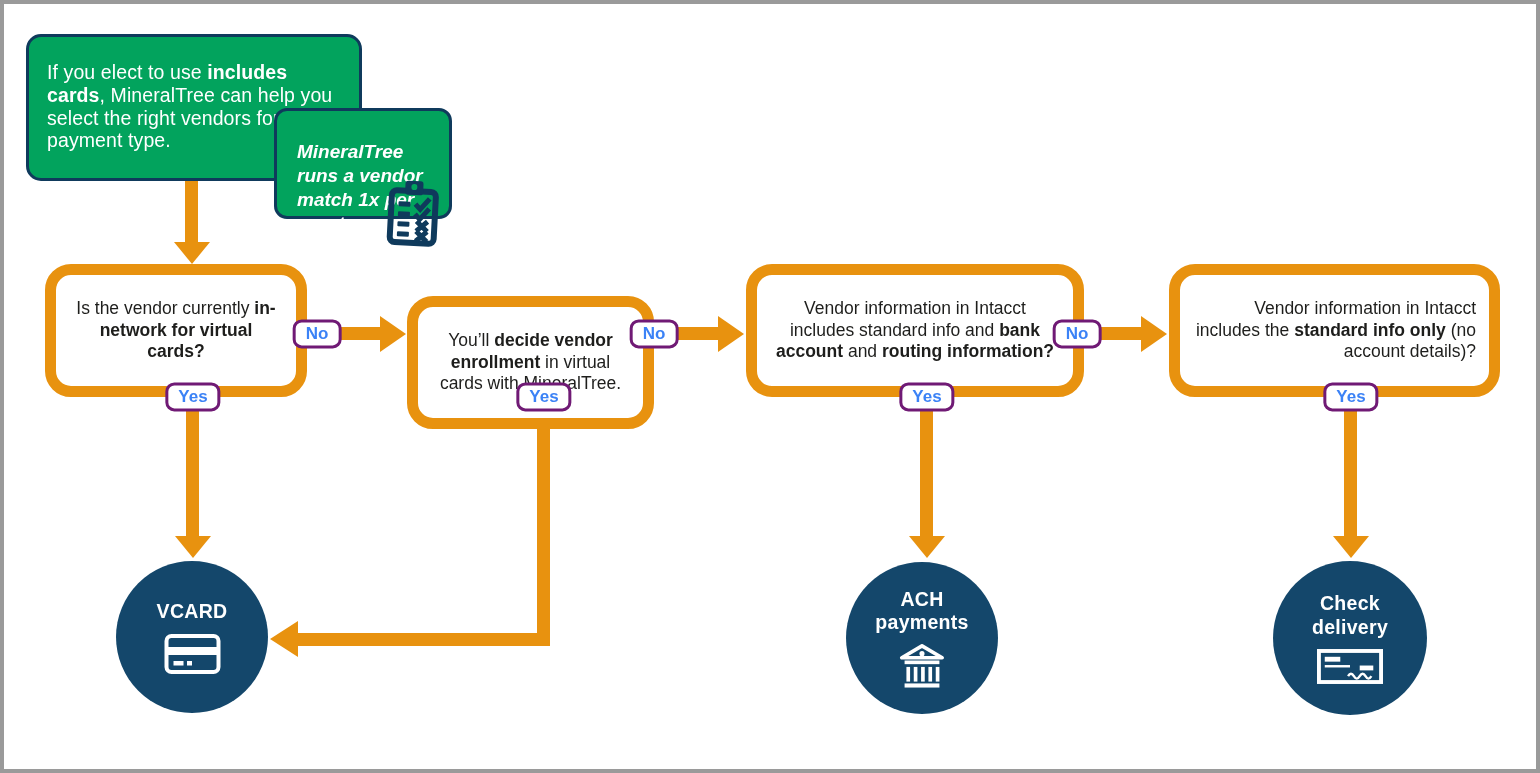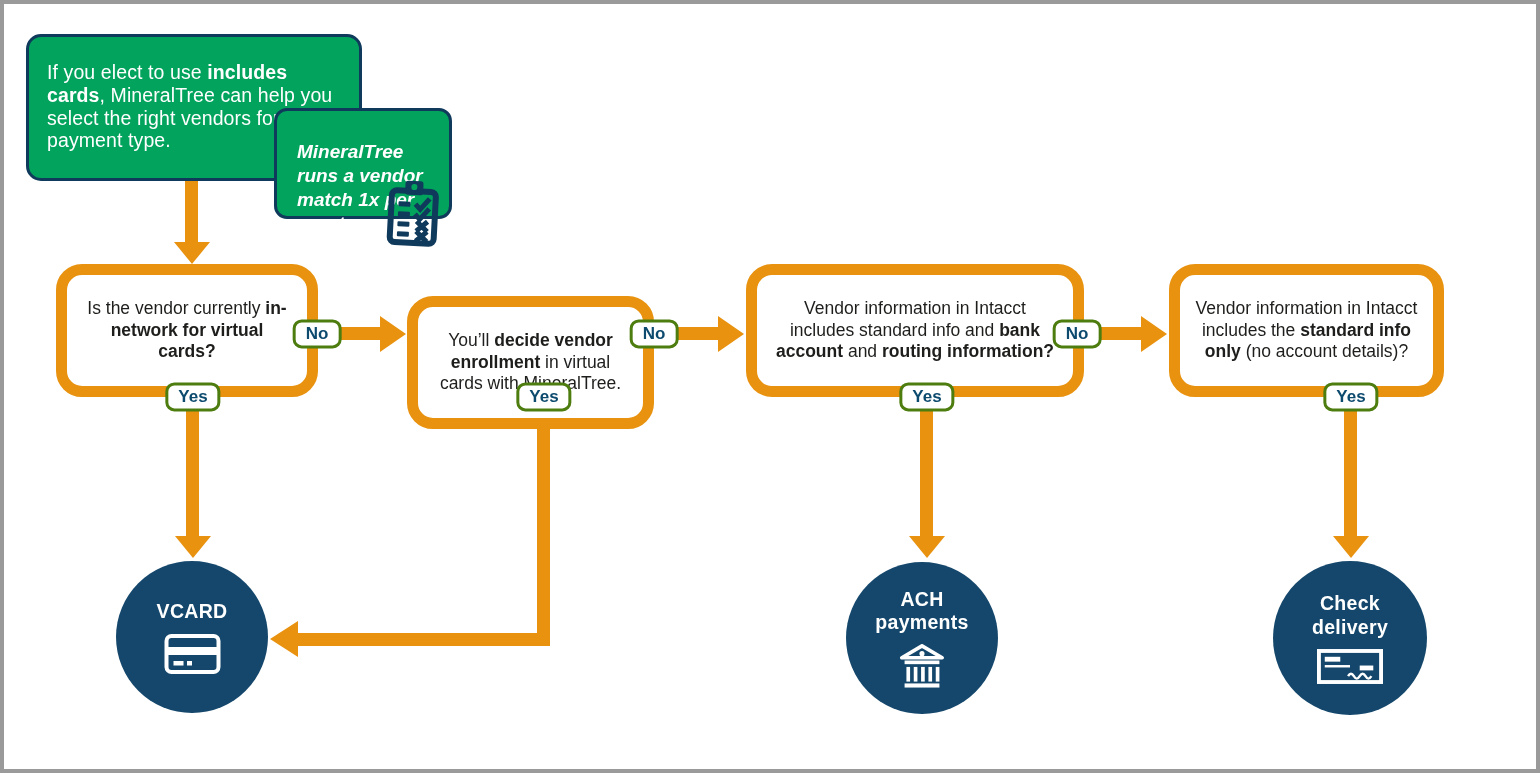--- a/index.html
+++ b/index.html
@@ -34,22 +34,22 @@
   .dbox{
     position:absolute;height:133px;box-sizing:border-box;background:#fff;
     border:11px solid #e8920f;border-radius:26px;z-index:2;
     display:flex;align-items:center;justify-content:center;text-align:center;
     color:#1e1e1c;font-size:17.5px;line-height:1.24;padding:4px 13px;
   }
   .dbox b{font-weight:700;}
   
   .tab{
     position:absolute;transform:translate(-50%,-50%);z-index:3;
-    background:#fff;border:3px solid #4d7c0f;border-radius:9px;
-    color:#0c4a6e;font-weight:700;font-size:17px;line-height:1.25;padding:1px 10px;
+    background:#fff;border:3px solid #701a75;border-radius:9px;
+    color:#3b82f6;font-weight:700;font-size:17px;line-height:1.25;padding:1px 10px;
   }
   
   .circle{
     position:absolute;border-radius:50%;background:#14476b;color:#fff;z-index:2;
     display:flex;flex-direction:column;align-items:center;justify-content:center;gap:10px;
   }
   .circle-label{
     font-weight:700;font-size:19.5px;line-height:1.2;text-align:center;
     white-space:pre-line;letter-spacing:.3px;
   }
@@ -76,30 +76,30 @@
     <rect x="13" y="53" width="12" height="5" rx="1" fill="#0f3a5c"></rect>
     <path d="M30 25 l5 5 l9 -11" fill="none" stroke="#0f3a5c" stroke-width="5"></path>
     <path d="M30 35 l5 5 l9 -11" fill="none" stroke="#0f3a5c" stroke-width="5"></path>
     <path d="M32 42 l11 10 M43 42 l-11 10" fill="none" stroke="#0f3a5c" stroke-width="5"></path>
     <path d="M32 52 l11 10 M43 52 l-11 10" fill="none" stroke="#0f3a5c" stroke-width="5"></path>
   </svg>
 
   <div class="shaft-v" style="left:181px;top:176px;height:64px;"></div>
   <div class="head-down" style="left:170px;top:238px;"></div>
 
-  <div class="dbox" style="left:52px;top:260px;width:262px;justify-content:flex-end;">
+  <div class="dbox" style="left:41px;top:260px;width:262px;justify-content:flex-end;">
     <div><span>Is the vendor currently </span><b>in-network for virtual cards?</b></div>
   </div>
   <div class="dbox" style="left:403px;top:260px;width:247px;margin-top:32px;">
     <div><span>You’ll </span><b>decide vendor enrollment</b><span> in virtual cards with MineralTree.</span></div>
   </div>
   <div class="dbox" style="left:742px;top:260px;width:338px;text-align:center;">
     <div><span>Vendor information in Intacct includes standard info and </span><b>bank account</b><span> and </span><b>routing information?</b></div>
   </div>
-  <div class="dbox" style="left:1165px;top:260px;width:275px;">
+  <div class="dbox" style="left:1165px;top:260px;width:331px;text-align:right;">
     <div><span>Vendor information in Intacct includes the </span><b>standard info only</b><span> (no account details)?</span></div>
   </div>
 
   <div class="shaft-h" style="left:330px;top:323px;width:50px;"></div>
   <div class="head-right" style="left:376px;top:312px;"></div>
   <div class="shaft-h" style="left:668px;top:323px;width:50px;"></div>
   <div class="head-right" style="left:714px;top:312px;"></div>
   <div class="shaft-h" style="left:1090px;top:323px;width:50px;"></div>
   <div class="head-right" style="left:1137px;top:312px;"></div>
 

